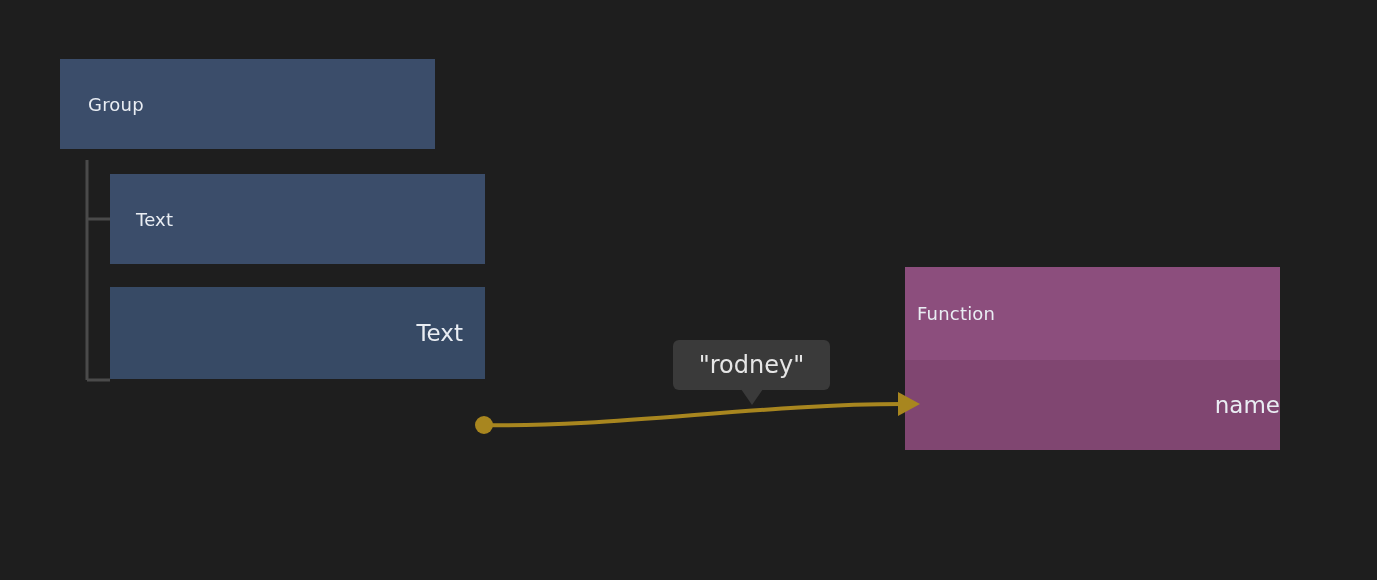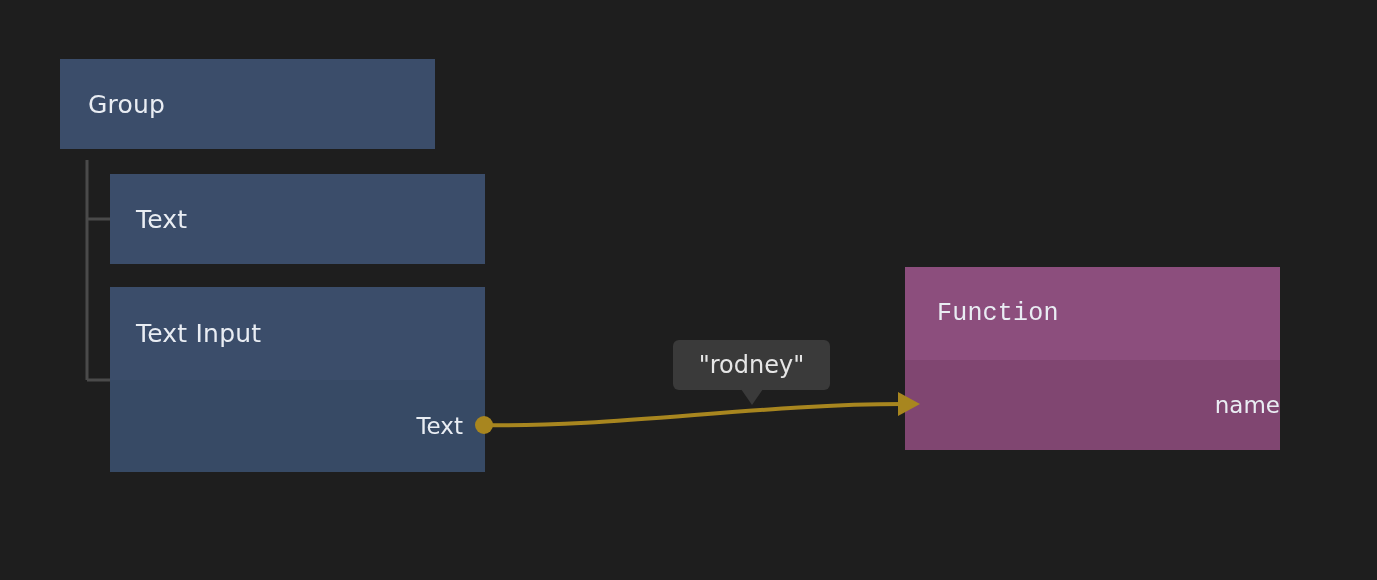--- a/index.html
+++ b/index.html
@@ -24,21 +24,21 @@
     box-sizing: border-box;
   }
   .node-header {
     display: flex;
     align-items: center;
     box-sizing: border-box;
     width: 100%;
   }
   .node-title {
     color: #e9edf3;
-    font-size: 25px;
+    font-size: 18px;
     font-weight: 400;
     letter-spacing: 0.2px;
     white-space: nowrap;
   }
 
   
   .node-blue > .node-header {
     background: #3b4d6a;
   }
   .node-blue .node-body {
@@ -130,32 +130,29 @@
     </div>
   </div>
 
   <div class="node node-blue" id="node-text" style="left: 110px; top: 174px; width: 375px; height: 90px;">
     <div class="node-header" style="height: 90px; padding-left: 26px;">
       <span class="node-title">Text</span>
     </div>
   </div>
 
   <div class="node node-blue" id="node-text-input" style="left: 110px; top: 287px; width: 375px; height: 185px;">
-    <div class="node-header" style="height: 93px; padding-left: 26px;">
-      <span class="node-title">Text Input</span>
-    </div>
     <div class="node-body" id="node-text-input-body" style="height: 92px;">
       <div class="port-row out" style="height: 100%;">
         <span class="port-label">Text</span>
       </div>
     </div>
   </div>
 
   <div class="node node-magenta" id="node-function" style="left: 905px; top: 267px; width: 375px; height: 183px;">
-    <div class="node-header" style="height: 93px; padding-left: 32px; font-family: Liberation Mono, monospace;">
+    <div class="node-header" style="height: 93px; padding-left: 12px;">
       <span class="node-title">Function</span>
     </div>
     <div class="node-body" id="node-function-body" style="height: 90px;">
       <div class="port-row in" style="height: 100%;">
         <span class="port-label">name</span>
       </div>
     </div>
   </div>
 
   <svg id="wire-layer">

